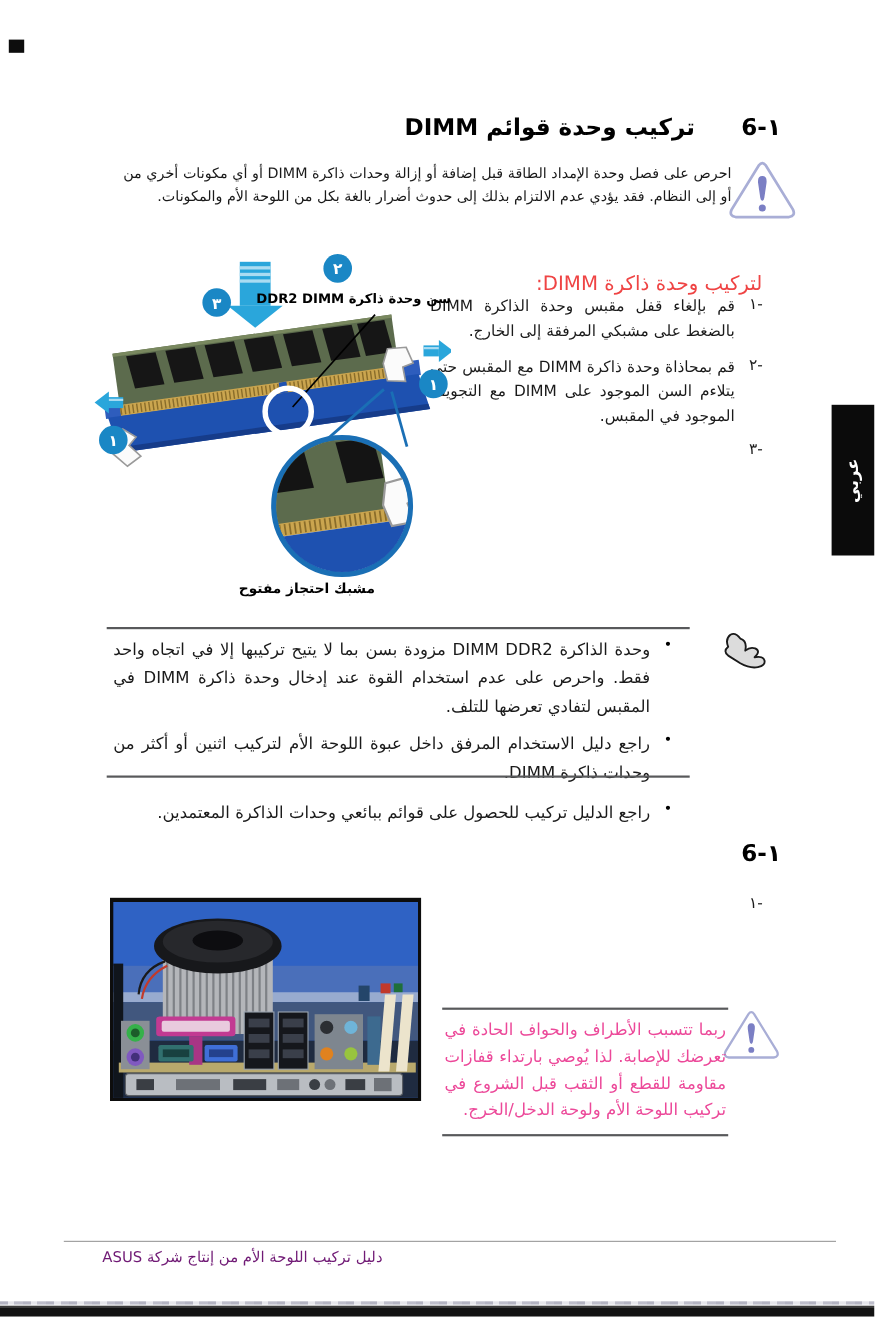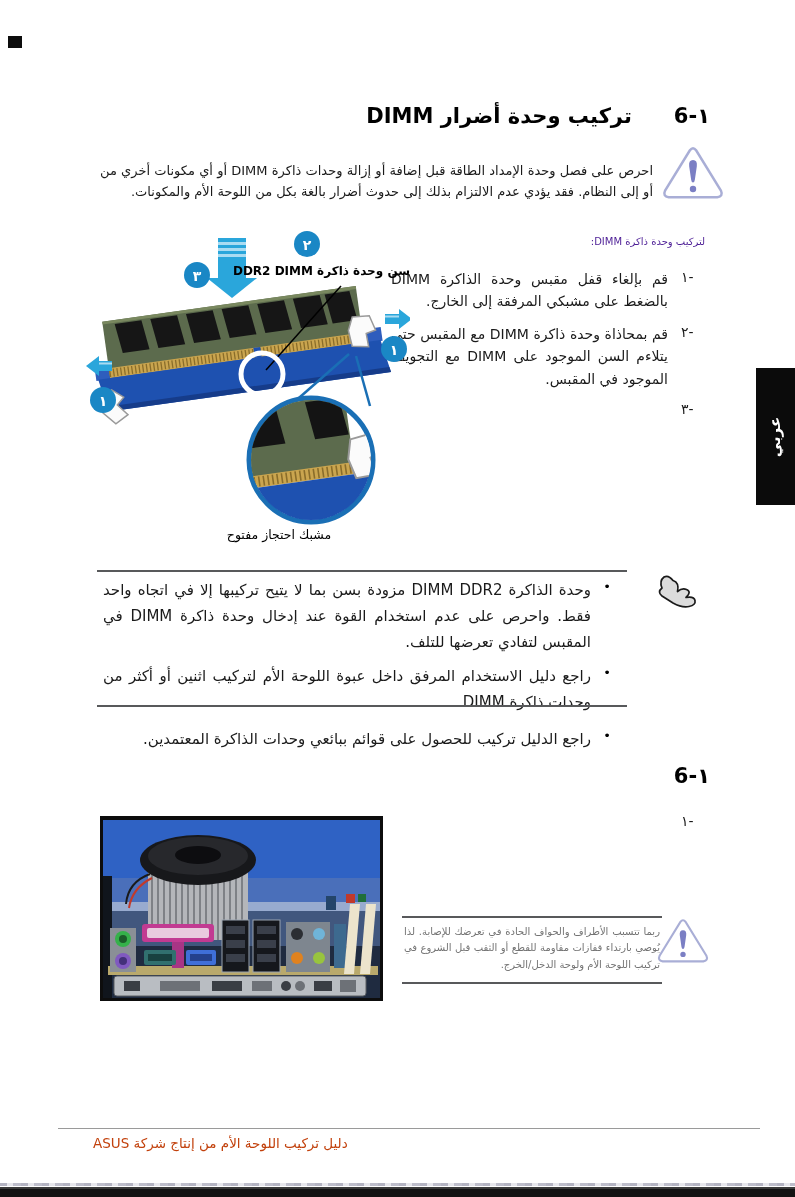--- a/index.html
+++ b/index.html
@@ -18,26 +18,26 @@
   .h-dimm{top:90px;}
   .h-mobo{top:750px;}
 
   
   .warn-icon{position:absolute;}
   .w1{left:662px;top:145px;width:62px;height:56px;}
   .w2{left:657px;top:916px;width:52px;height:56px;}
 
   
   .warn1-text{
-    position:absolute;top:149px;right:130px;width:553px;margin:12px;
+    position:absolute;top:149px;right:130px;width:553px;margin:0;
     direction:rtl;text-align:justify;font-size:13px;line-height:1.6;color:#1a1a1a;
   }
   .intro{
-    position:absolute;top:236px;right:90px;margin:0;
-    direction:rtl;font-size:10px;color:#4c1d95;
+    position:absolute;top:236px;right:90px;margin:12px;
+    direction:rtl;font-size:18px;color:#ef4444;
   }
 
   
   .steps{position:absolute;right:90px;margin:0;padding:0;list-style:none;width:314px;}
   .steps-dimm{top:268px;}
   .steps-mobo{top:812px;}
   .step{display:flex;direction:rtl;gap:13px;margin:0 0 10px 0;}
   .step-num{
     flex:0 0 24px;direction:ltr;unicode-bidi:bidi-override;
     font-size:14px;color:#1a1a1a;text-align:left;padding-top:1px;
@@ -47,21 +47,21 @@
   }
 
   
   .figure{position:absolute;left:85px;top:228px;width:325px;height:322px;}
   .notch-label{
     position:absolute;right:0;top:36px;direction:rtl;white-space:nowrap;
     font-size:12px;font-weight:bold;color:#000;padding-left:20px;
   }
   .fig-caption{
     position:absolute;left:104px;top:299px;width:180px;text-align:center;
-    direction:rtl;font-size:12.5px;font-weight:normal;color:#000;
+    direction:rtl;font-size:12.5px;font-weight:bold;color:#000;
   }
 
   
   .rule{position:absolute;left:97px;width:530px;height:2px;background:#58595b;}
   .rule-top{top:570px;}
   .rule-bottom{top:705px;}
   .hand-icon{position:absolute;left:651px;top:573px;width:50px;height:44px;}
   .notes-list{
     position:absolute;top:578px;left:103px;width:508px;margin:0;padding:0;list-style:none;
     direction:rtl;
@@ -74,38 +74,38 @@
   
   .photo{position:absolute;left:100px;top:816px;width:283px;height:185px;}
 
   
   .warn2-box{
     position:absolute;top:916px;right:133px;width:256px;
     border-top:2px solid #58595b;border-bottom:2px solid #58595b;
     padding:6px 2px 9px 2px;
   }
   .warn2-box p{
-    margin:0;direction:rtl;text-align:justify;font-size:10px;line-height:1.63;color:#737373;
+    margin:0;direction:rtl;text-align:justify;font-size:15px;line-height:1.63;color:#ec4899;
   }
 
   
   .side-tab{
     position:absolute;left:756px;top:368px;width:39px;height:137px;background:#0b0b0b;
     display:flex;align-items:center;justify-content:center;
   }
   .side-tab span{
     transform:rotate(-90deg);white-space:nowrap;color:#ffffff;
     font-size:15px;font-weight:bold;direction:rtl;
   }
 
   
   .footer-line{position:absolute;left:58px;top:1128px;width:702px;height:1px;background:#9a9a9a;}
   .footer{
     position:absolute;left:93px;top:1135px;direction:rtl;
-    font-size:13.5px;color:#c2410c;white-space:nowrap;
+    font-size:13.5px;color:#701a75;white-space:nowrap;
   }
 
   
   .artifact-tl{position:absolute;left:8px;top:36px;width:14px;height:12px;background:#0d0d0d;}
   .noise-line{
     position:absolute;left:0;top:1183px;width:795px;height:3px;
     background:repeating-linear-gradient(90deg,#8a8aa0 0 7px,#d8d8e0 7px 13px,#9a9aae 13px 21px);
     opacity:.65;
   }
   .black-strip{
@@ -115,21 +115,21 @@
 </style>
 </head>
 <body>
 
 <div class="page">
 
   <div class="artifact-tl"></div>
 
   <h1 class="sec-head h-dimm">
     <span>١-6</span>
-    <span>تركيب وحدة أضرار DIMM</span>
+    <span>تركيب وحدة قوائم DIMM</span>
   </h1>
 
   <div class="warn-icon w1">
     <svg viewBox="0 0 60 52" width="62" height="56">
       <path d="M27 4 Q30 0 33 4 L57 43 Q59.5 48.5 53.5 49.5 L6.5 49.5 Q0.5 48.5 3 43 Z" fill="#ffffff" stroke="#a9aed6" stroke-width="2.4"></path>
       <path d="M30 13.5 Q34.4 13.5 33.7 19.5 L31.8 32.5 Q31.4 35.3 30 35.3 Q28.6 35.3 28.2 32.5 L26.3 19.5 Q25.6 13.5 30 13.5 Z" fill="#7b7fc4"></path>
       <circle cx="30" cy="41.5" r="3.1" fill="#7b7fc4"></circle>
     </svg>
   </div>
   <p class="warn1-text">احرص على فصل وحدة الإمداد الطاقة قبل إضافة أو إزالة وحدات ذاكرة DIMM أو أي مكونات أخري من أو إلى النظام. فقد يؤدي عدم الالتزام بذلك إلى حدوث أضرار بالغة بكل من اللوحة الأم والمكونات.</p>

